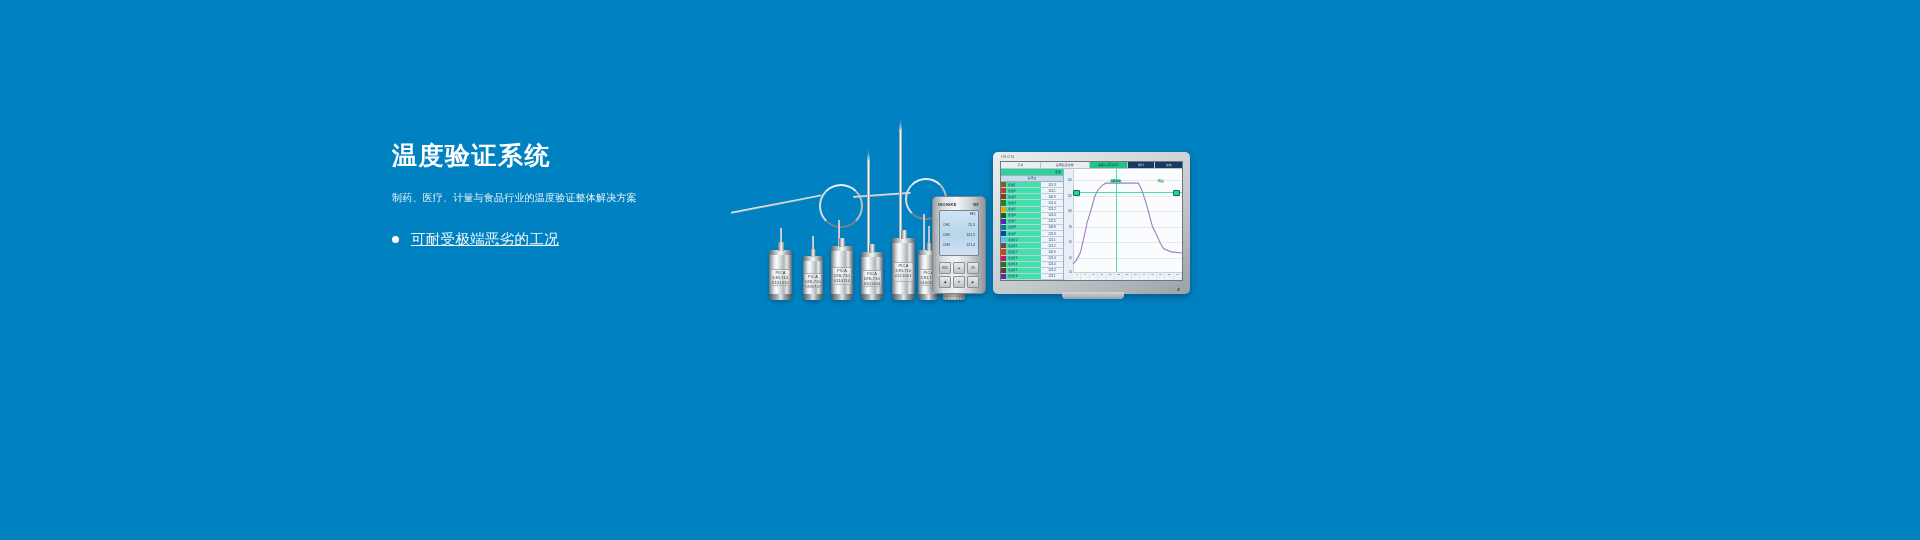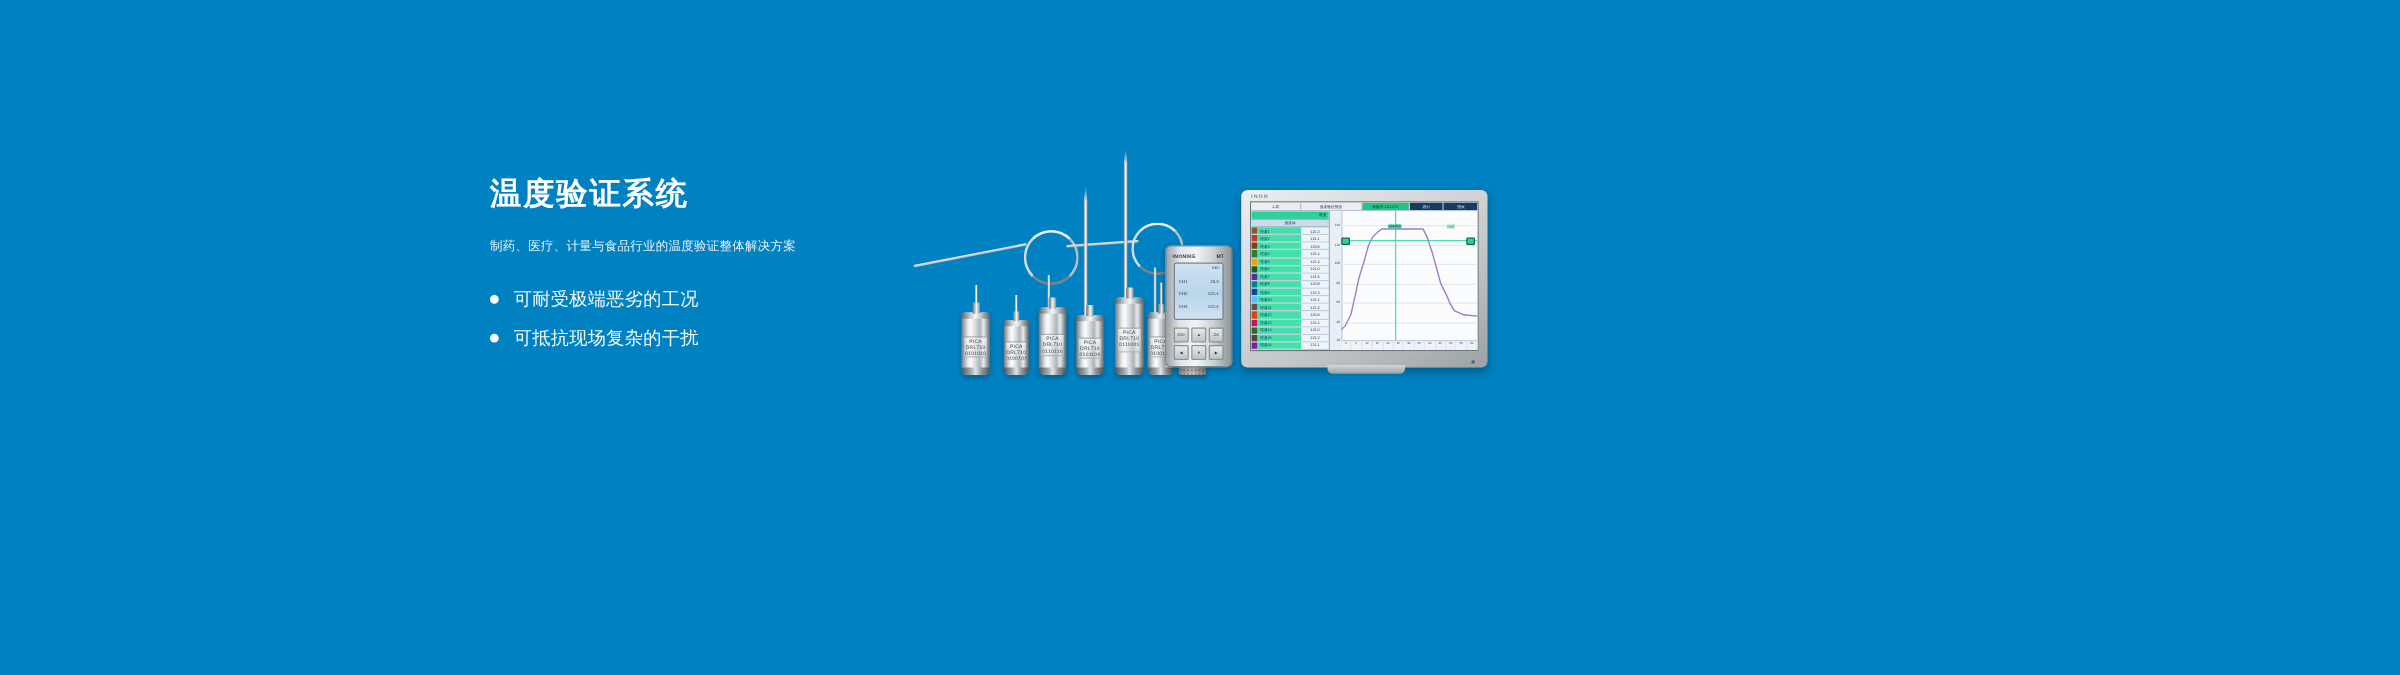--- a/index.html
+++ b/index.html
@@ -19,21 +19,21 @@
   }
   #subtitle{
     font-size:10px;color:#e8f4fb;line-height:20px;margin:0 0 22px 0;
     white-space:nowrap;letter-spacing:.2px;
   }
   .bullet-row{display:flex;align-items:center;margin-bottom:12px;}
   .dot{
     width:7px;height:7px;border-radius:50%;background:#ffffff;
     margin-right:12px;flex:0 0 auto;
   }
-  .bullet-label{font-size:14.5px;color:#f2fafe;letter-spacing:.3px;white-space:nowrap;}
+  .bullet-label{font-size:14.5px;color:#f2fafe;letter-spacing:.3px;white-space:nowrap;text-decoration:underline;}
 
   
   #product{position:absolute;left:735px;top:120px;width:480px;height:180px;}
 
   
   .logger{position:absolute;bottom:0;border-radius:3px 3px 5px 5px;
     background:linear-gradient(90deg,#6e757a 0%,#9aa1a6 8%,#e8ecee 24%,#fbfcfc 34%,
       #d4d9dc 50%,#aeb5ba 64%,#e6eaec 78%,#8d9499 92%,#636a6f 100%);
     box-shadow:0 2px 4px rgba(0,0,0,.25);}
   .logger:before{ 
@@ -152,24 +152,20 @@
 <div id="banner">
 
   <div id="copy">
     <h1 id="title">温度验证系统</h1>
     <p id="subtitle">制药、医疗、计量与食品行业的温度验证整体解决方案</p>
 
     <div class="bullet-row">
       <span class="dot"></span>
       <span class="bullet-label">可耐受极端恶劣的工况</span>
     </div>
-    <div class="bullet-row">
-      <span class="dot"></span>
-      <span class="bullet-label">可抵抗现场复杂的干扰</span>
-    </div>
   </div>
 
   <div id="product">
 
     <div class="wire" style="left:-4px;top:92px;width:92px;transform:rotate(-11deg);transform-origin:left center;"></div>
     <div class="coil" style="left:84px;top:64px;width:40px;height:40px;"></div>
     <div class="wire" style="left:118px;top:76px;width:58px;transform:rotate(-4deg);transform-origin:left center;"></div>
     <div class="coil" style="left:170px;top:58px;width:38px;height:38px;"></div>
 
     <div class="stem" style="left:104px;top:100px;height:44px;"></div>

